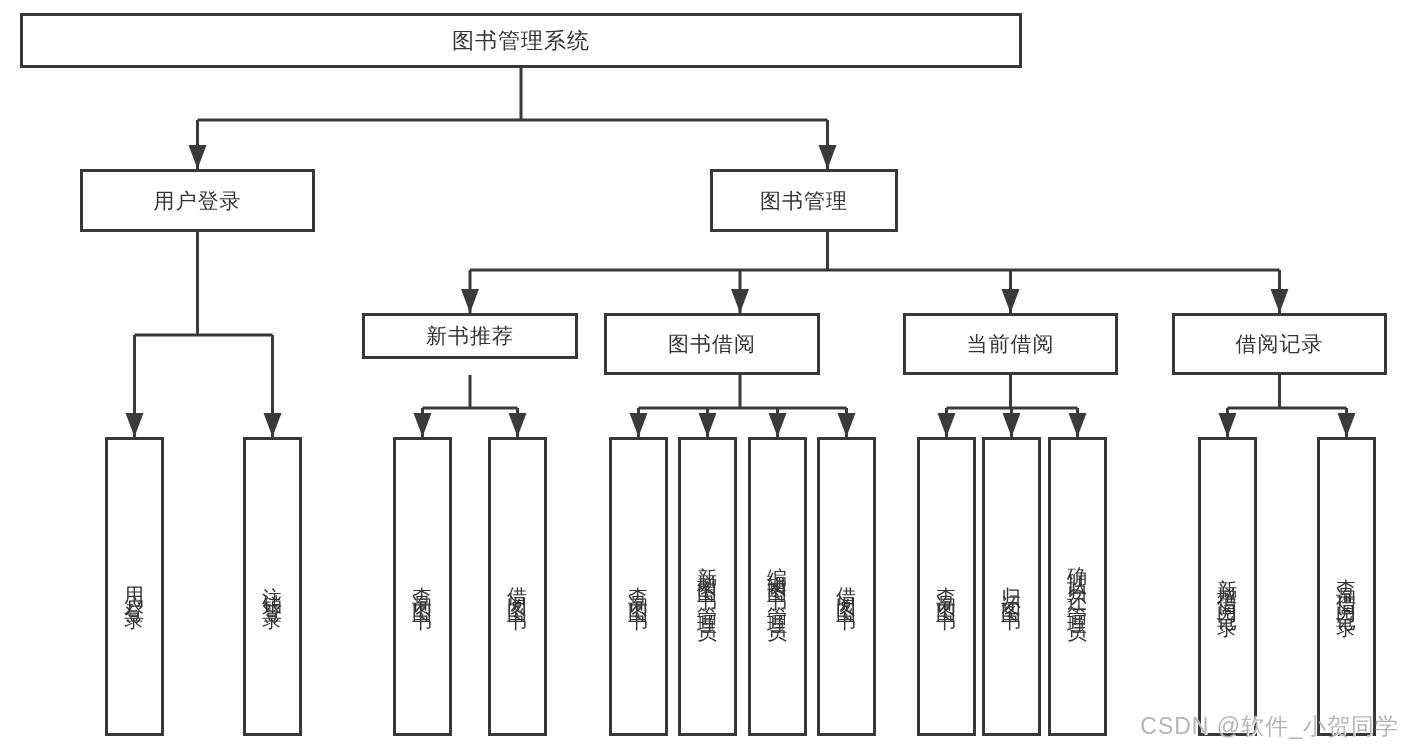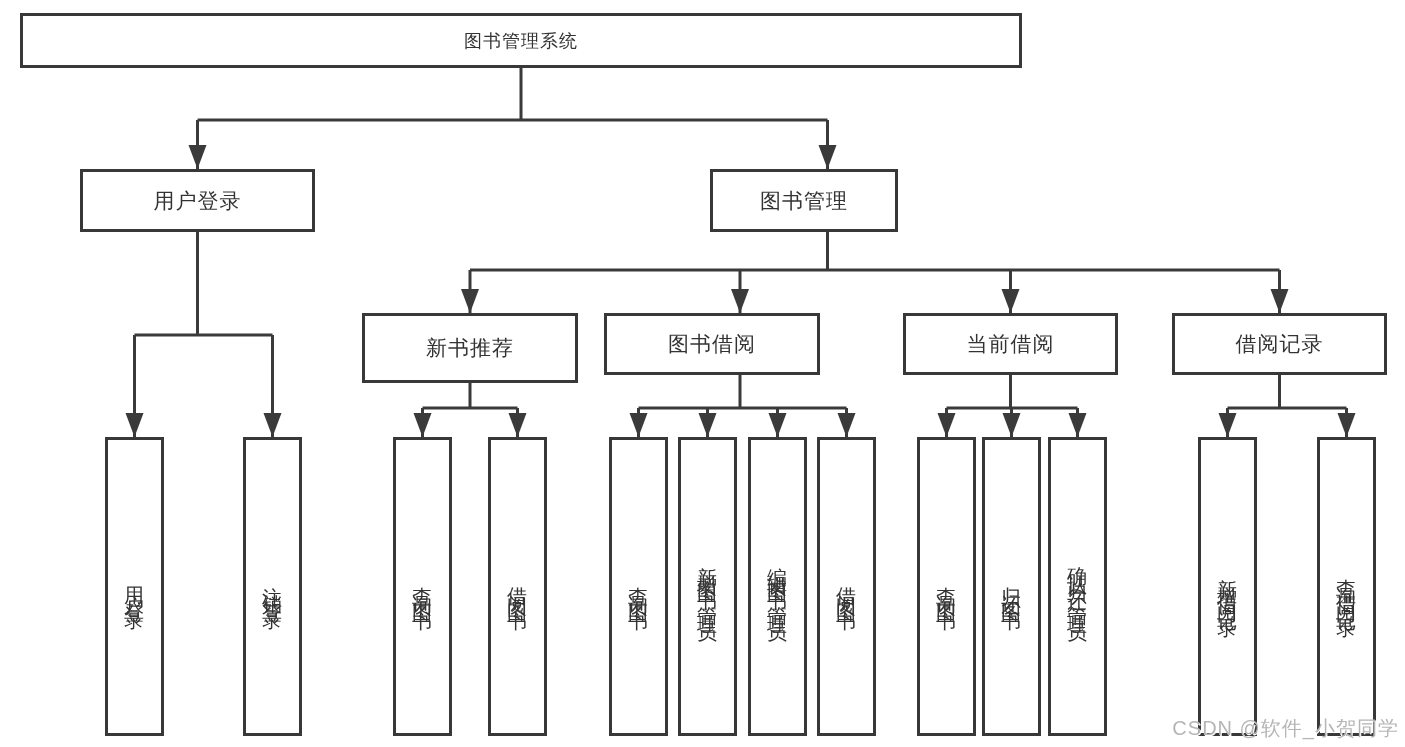--- a/index.html
+++ b/index.html
@@ -31,41 +31,41 @@
   .node {
     position: absolute;
     box-sizing: border-box;
     background: #ffffff;
     border: 3px solid #383838;
     display: flex;
     align-items: center;
     justify-content: center;
     color: #333333;
   }
-  .node.root  { font-size: 18px; letter-spacing: 1px; }
+  .node.root  { font-size: 22px; letter-spacing: 1px; }
   .node.lvl   { font-size: 21px; letter-spacing: 1px; }
   .node.leaf  {
     top: 437px;
     width: 59px;
     height: 299px;
   }
   .vtext {
     writing-mode: vertical-rl;
     text-orientation: mixed;
     font-size: 20px;
     letter-spacing: 8px;
     line-height: 1;
     color: #333333;
     white-space: nowrap;
   }
   .watermark {
     position: absolute;
     right: 6px;
     bottom: 5px;
-    font-size: 20px;
+    font-size: 23px;
     color: #b5b5b5;
     letter-spacing: 1px;
     text-shadow: 1px 1px 0 #ffffff;
     z-index: 5;
   }
 </style>
 </head>
 <body>
 
 <div class="stage">
@@ -111,21 +111,21 @@
     <span>图书管理系统</span>
   </div>
 
   <div class="node lvl" style="left:80px; top:169px; width:235px; height:63px;">
     <span>用户登录</span>
   </div>
   <div class="node lvl" style="left:710px; top:169px; width:188px; height:63px;">
     <span>图书管理</span>
   </div>
 
-  <div class="node lvl" style="left:362px; top:313px; width:216px; height:70px;">
+  <div class="node lvl" style="left:362px; top:313px; width:216px; height:46px;">
     <span>新书推荐</span>
   </div>
   <div class="node lvl" style="left:604px; top:313px; width:216px; height:62px;">
     <span>图书借阅</span>
   </div>
   <div class="node lvl" style="left:903px; top:313px; width:215px; height:62px;">
     <span>当前借阅</span>
   </div>
   <div class="node lvl" style="left:1172px; top:313px; width:215px; height:62px;">
     <span>借阅记录</span>

